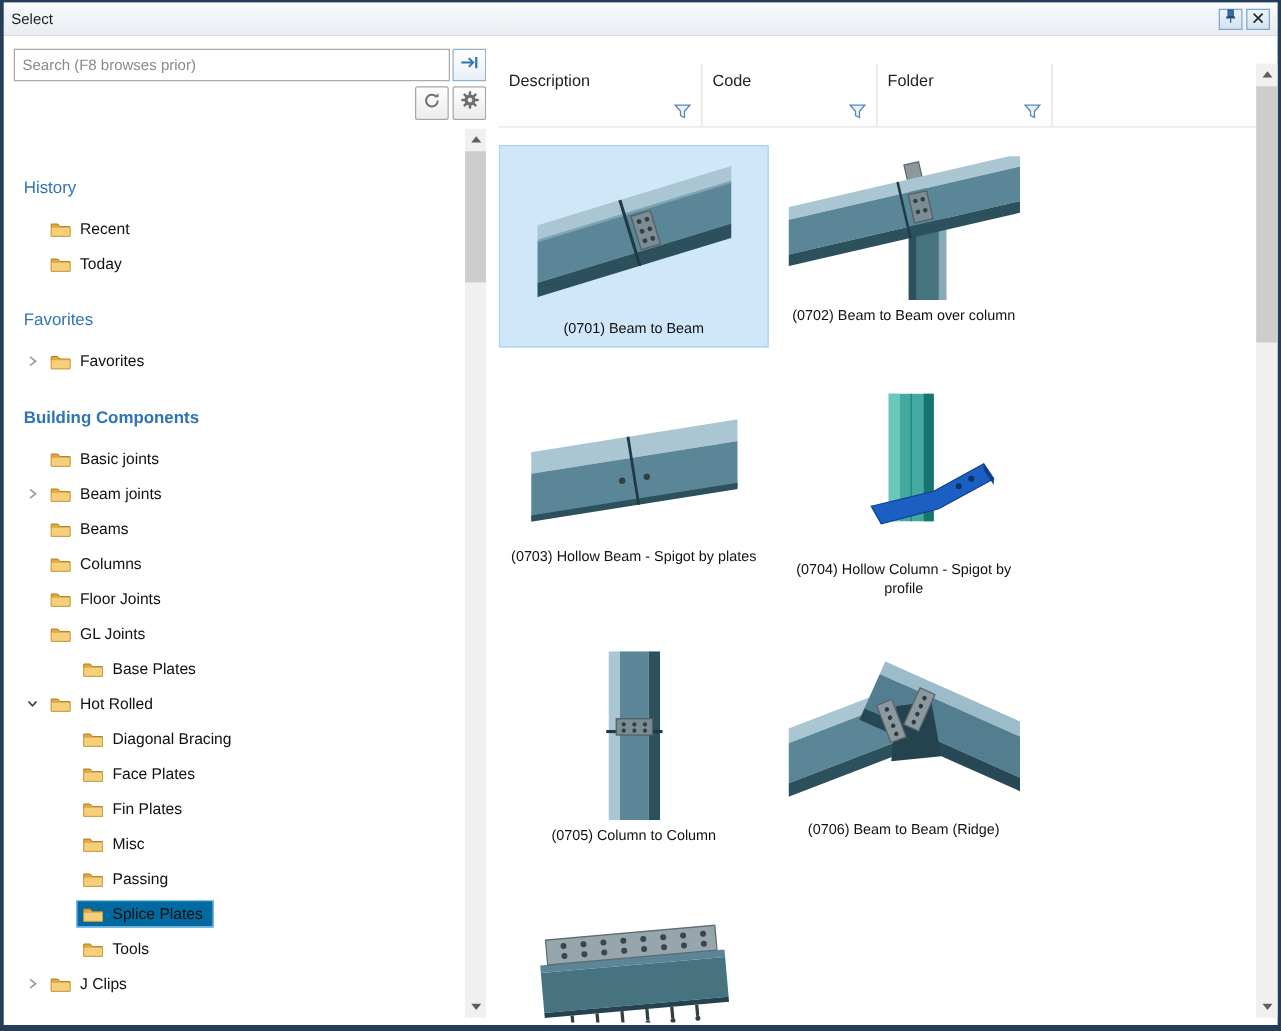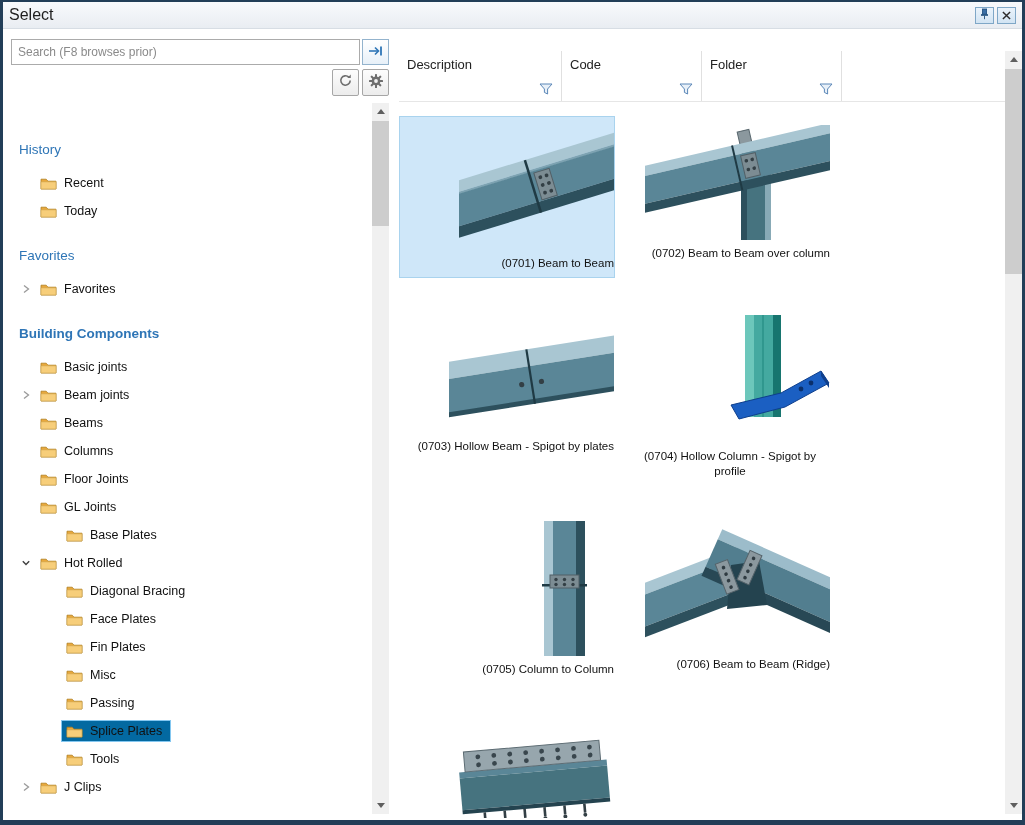--- a/index.html
+++ b/index.html
@@ -1,18 +1,18 @@
 <!DOCTYPE html>
 <html><head>
 <meta charset="utf-8">
 <style>
   html,body{margin:0;padding:0;background:#8f9aa3;font-family:"Liberation Sans","DejaVu Sans",sans-serif;}
   .window{position:relative;width:1025px;height:825px;background:#ffffff;border:solid #223e58;border-width:2px 3px 5px 3px;box-sizing:border-box;overflow:hidden;}
   .titlebar{height:27px;background:linear-gradient(#f8fafc,#e9edf2);border-bottom:1px solid #d7dde4;display:flex;align-items:center;padding:0 6px;box-sizing:border-box;}
-  .titlebar .title{font-size:16px;color:#1e1e1e;flex:1;}
+  .titlebar .title{font-size:12px;color:#1e1e1e;flex:1;}
   .tb-btn{width:19px;height:17px;border:1px solid #7fa7c7;background:linear-gradient(#eaf3fb,#d2e4f3);display:flex;align-items:center;justify-content:center;margin-left:3px;box-sizing:border-box;}
   .body{display:flex;height:calc(100% - 27px);}
 
   
   .left{width:386px;box-sizing:border-box;padding:10px 0 6px 8px;display:flex;flex-direction:column;position:relative;background:#fff;}
   .search-row{display:flex;height:26px;}
   .search-input{flex:1;border:1px solid #ababab;font-size:12px;padding:2px 6px;outline:none;color:#222;box-sizing:border-box;}
   .search-input::placeholder{color:#8a8a8a;}
   .go-btn{width:27px;height:26px;margin-left:2px;border:1px solid #93b3cd;background:linear-gradient(#ffffff,#e7f0f8);display:flex;align-items:center;justify-content:center;box-sizing:border-box;}
   .tools-row{display:flex;justify-content:flex-end;margin-top:4px;height:28px;gap:3px;}
@@ -40,21 +40,21 @@
 
   
   .right{flex:1;position:relative;box-sizing:border-box;padding:22px 17px 2px 10px;display:flex;flex-direction:column;background:#fff;}
   .hdr{display:flex;border-bottom:1px solid #e6e6e6;}
   .hcell{width:140px;border-right:1px solid #e0e0e0;padding:4px 6px 2px 8px;box-sizing:border-box;}
   .hcell.first{width:163px;}
   .hname{font-size:13px;color:#222;height:22px;line-height:20px;}
   .hfilter{display:flex;justify-content:flex-end;align-items:flex-end;height:20px;padding-bottom:2px;}
   .filter-btn{display:flex;align-items:center;justify-content:center;width:18px;height:16px;}
   .grid{margin-top:14px;display:flex;flex-wrap:wrap;align-content:flex-start;overflow:hidden;flex:1;}
-  .cell{width:216px;display:flex;flex-direction:column;align-items:flex-end;padding:8px 0 6px;margin-bottom:26px;border:1px solid transparent;box-sizing:border-box;}
+  .cell{width:216px;display:flex;flex-direction:column;align-items:center;padding:8px 0 6px;margin-bottom:26px;border:1px solid transparent;box-sizing:border-box;}
   .cell.selected{background:#cfe7f9;border-color:#a9d3ee;}
   .thumb{display:flex;align-items:center;justify-content:center;}
   .cell-label{margin-top:6px;font-size:11.5px;color:#111;text-align:center;line-height:1.3;max-width:200px;min-height:14px;}
 </style>
 </head>
 <body>
 
 <div class="window">
 
   <div class="titlebar">

